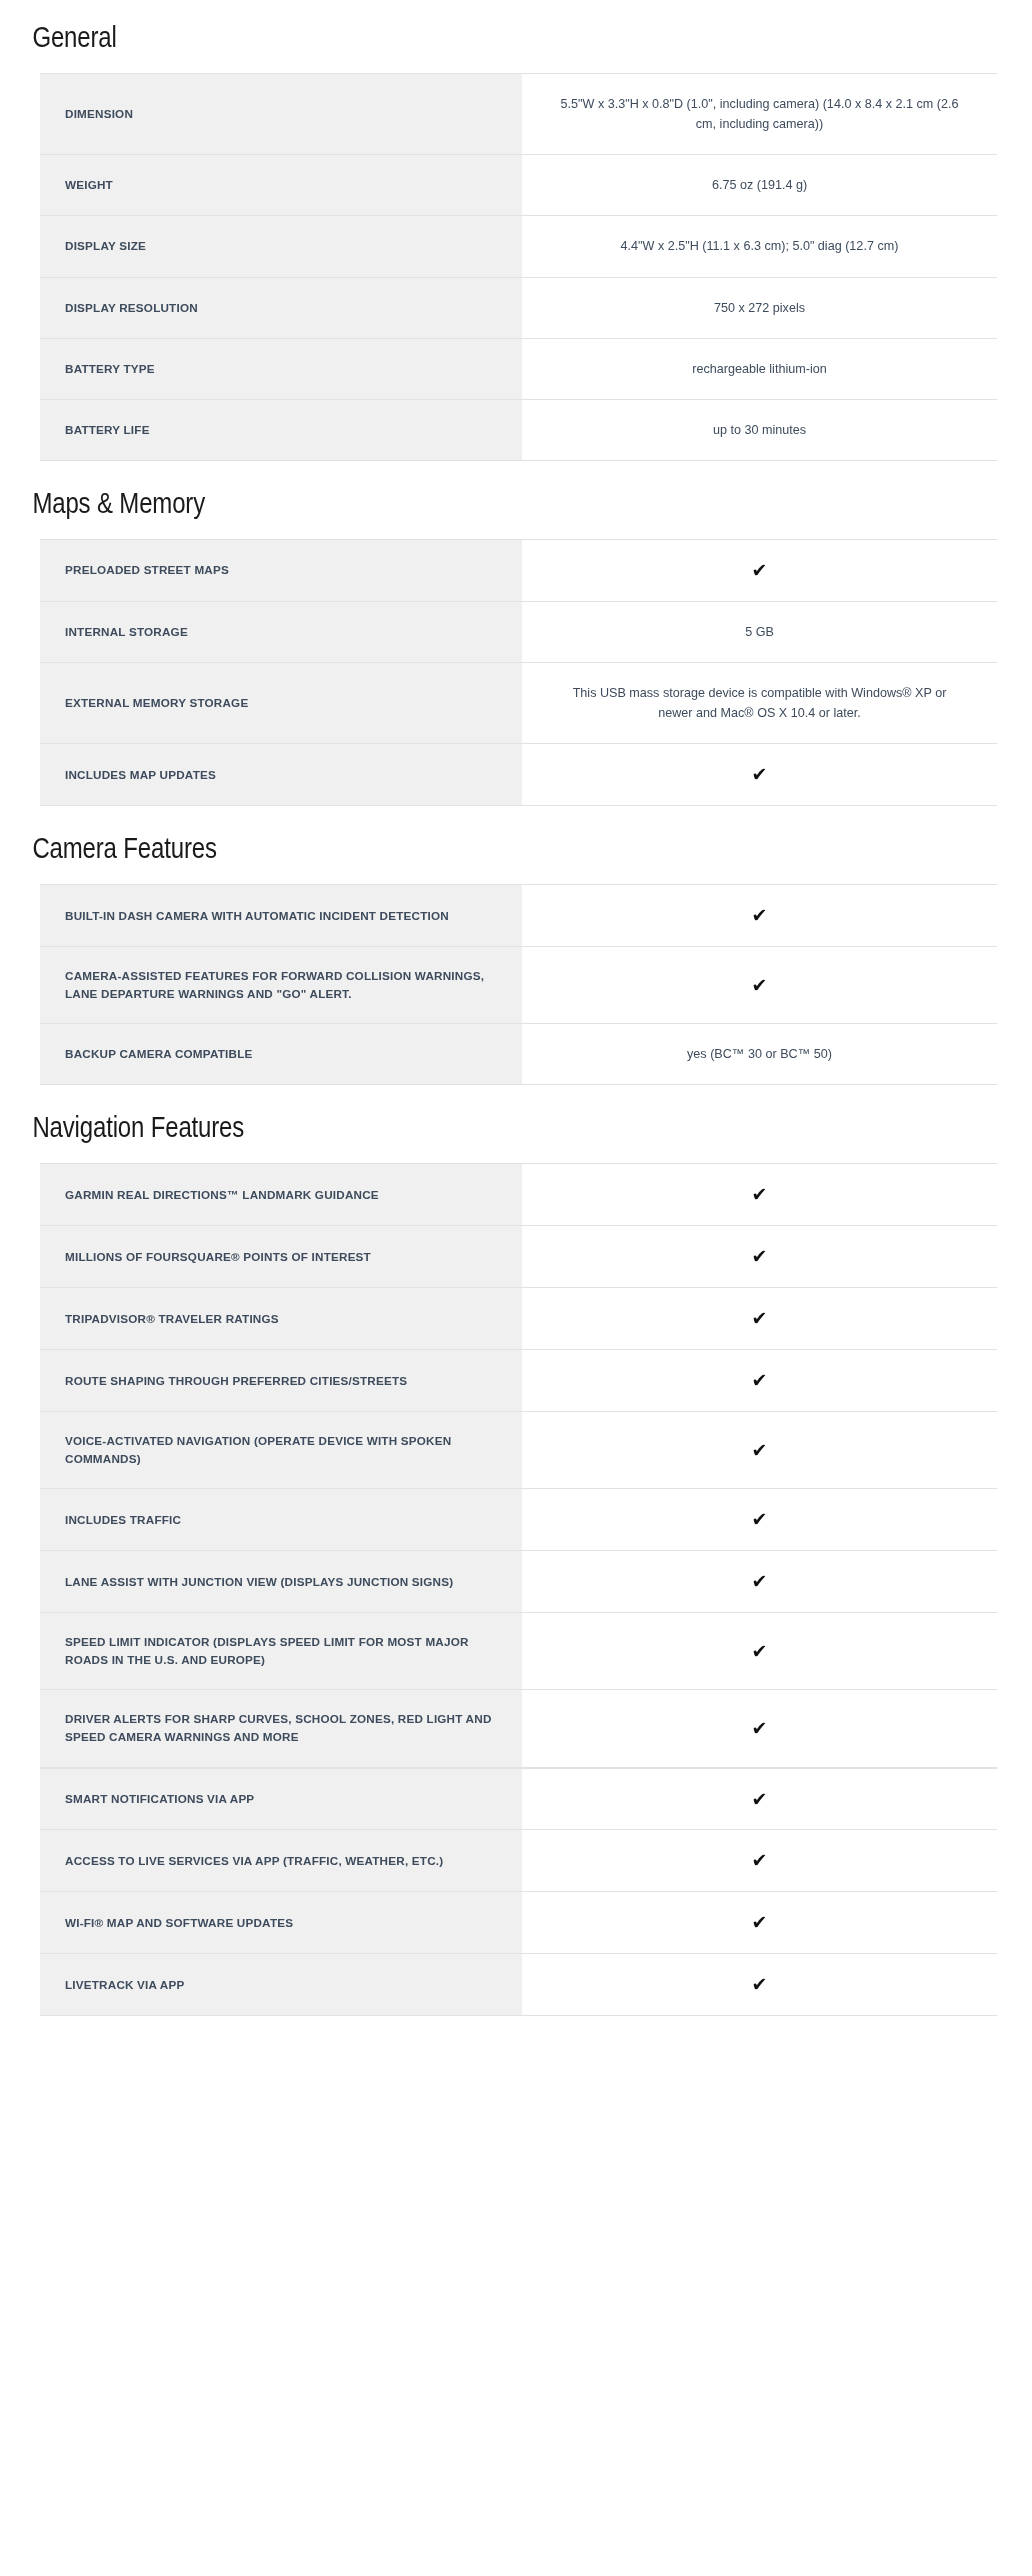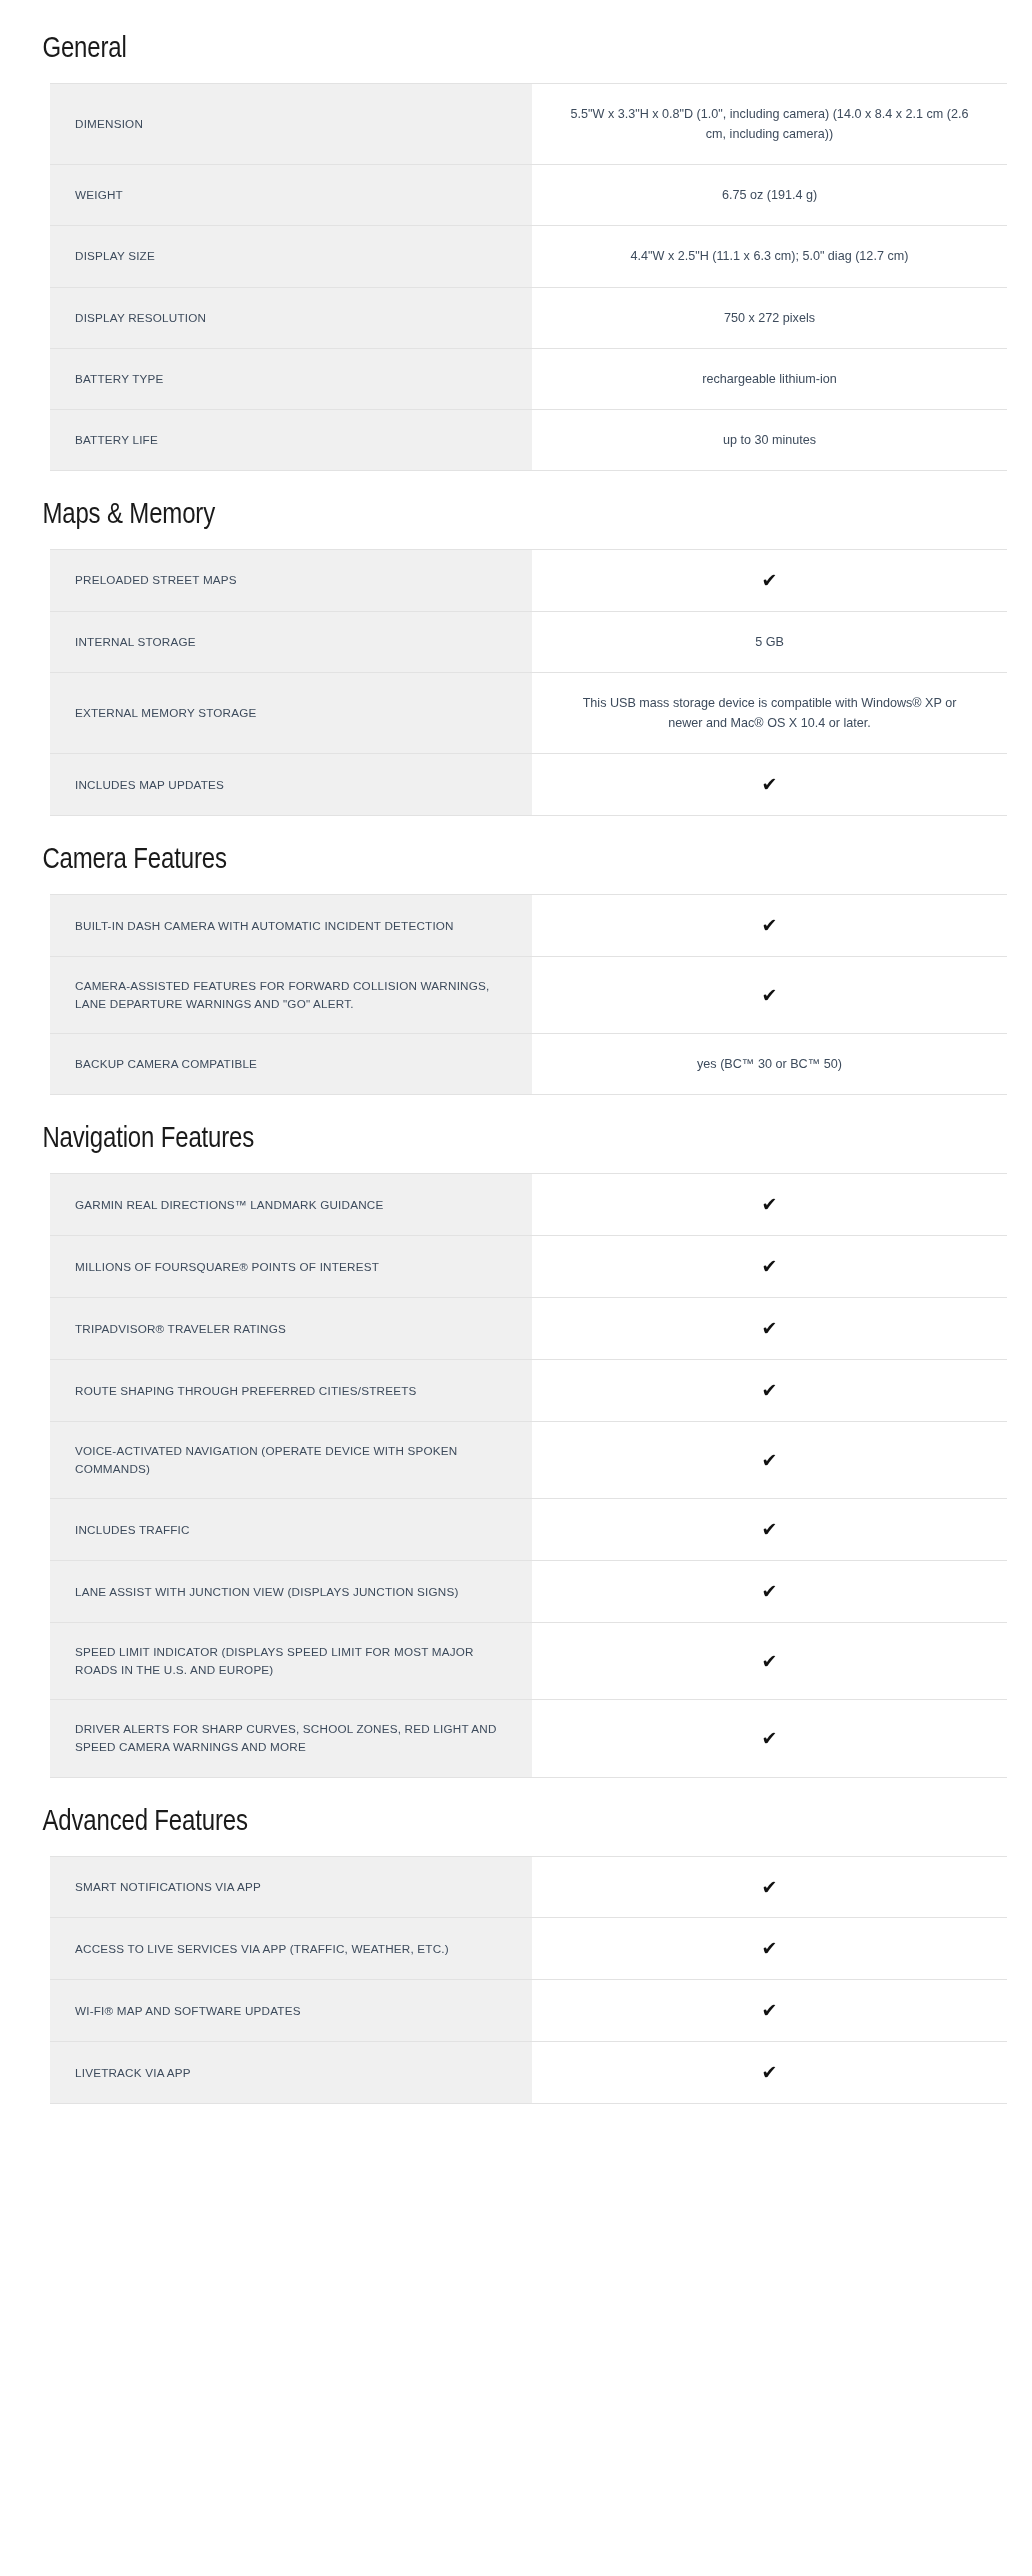--- a/index.html
+++ b/index.html
@@ -10,21 +10,21 @@
   body {
     width: 1032px;
     min-height: 2576px;
     font-family: "Liberation Sans", sans-serif;
     color: #3d4b5c;
     -webkit-font-smoothing: antialiased;
   }
   .page {
     width: 1032px;
     box-sizing: border-box;
-    padding: 12px;
+    padding: 2px;
   }
   .spec-section {
     margin: 0 0 0 0;
   }
   .section-heading {
     font-family: "Liberation Sans Narrow", "Liberation Sans", sans-serif;
     font-size: 30px;
     font-weight: 400;
     letter-spacing: -0.2px;
     color: #1a1a1a;
@@ -57,21 +57,21 @@
   .spec-table td {
     vertical-align: middle;
     padding: 0;
   }
   td.spec-label {
     width: 482px;
     background: #f0f0f0;
     padding: 20px 25px 20px 25px;
     box-sizing: border-box;
     font-size: 11.7px;
-    font-weight: 400;
+    font-weight: 700;
     letter-spacing: 0.2px;
     line-height: 1.55;
     color: #3d4b5c;
     text-transform: uppercase;
     font-family: "Liberation Sans Narrow", "Liberation Sans", sans-serif;
   }
   td.spec-value {
     width: 475px;
     background: #ffffff;
     padding: 20px 36px;
@@ -213,23 +213,20 @@
             <td class="spec-value check">✔</td>
           </tr>
           <tr>
             <td class="spec-label">DRIVER ALERTS FOR SHARP CURVES, SCHOOL ZONES, RED LIGHT AND SPEED CAMERA WARNINGS AND MORE</td>
             <td class="spec-value check">✔</td>
           </tr>
         </tbody>
       </table>
     </section>
     <section class="spec-section">
-      <div class="section-heading-wrap">
-        <h2 class="section-heading">Advanced Features</h2>
-      </div>
       <table class="spec-table">
         <tbody>
           <tr>
             <td class="spec-label">SMART NOTIFICATIONS VIA APP</td>
             <td class="spec-value check">✔</td>
           </tr>
           <tr>
             <td class="spec-label">ACCESS TO LIVE SERVICES VIA APP (TRAFFIC, WEATHER, ETC.)</td>
             <td class="spec-value check">✔</td>
           </tr>

